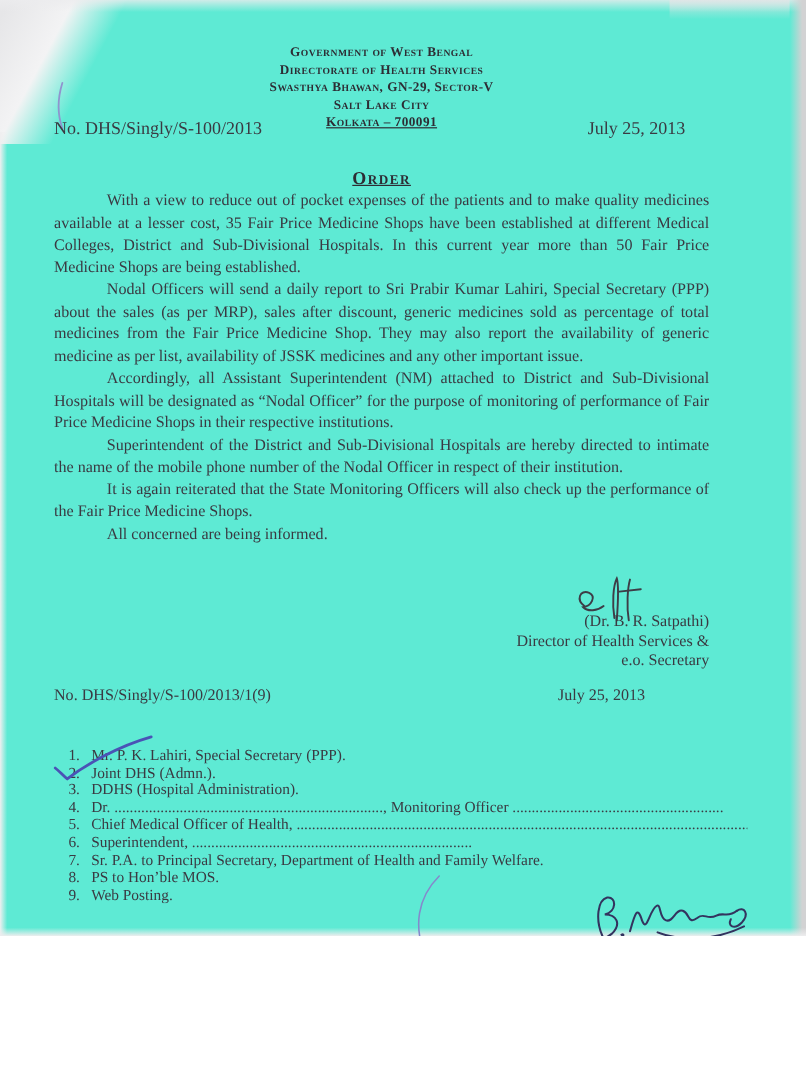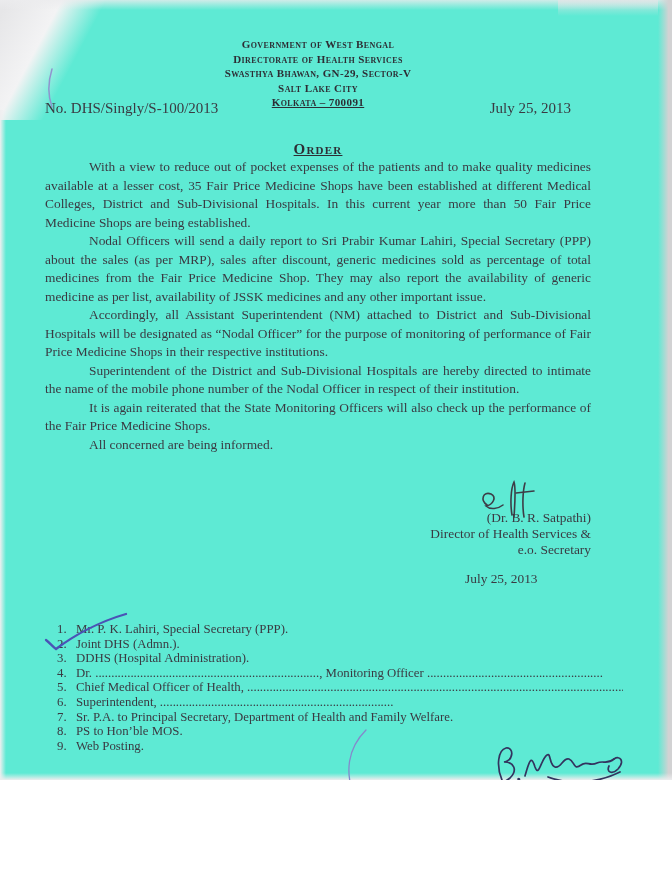--- a/index.html
+++ b/index.html
@@ -116,20 +116,21 @@
       </svg>
     </div>
 
     <div class="sig sig-top">
       <div>(Dr. B. R. Satpathi)</div>
       <div>Director of Health Services &amp;</div>
       <div>e.o. Secretary</div>
     </div>
 
     <div class="refline2">
+      <div>No. DHS/Singly/S-100/2013/1(9)</div>
       <span class="date2">July 25, 2013</span>
     </div>
 
     <ol class="doc-list">
       <li>
           <span class="num">1.</span>
           <span class="t">Mr. P. K. Lahiri, Special Secretary (PPP).</span>
         </li>
       <li>
           <span class="num">2.</span>

